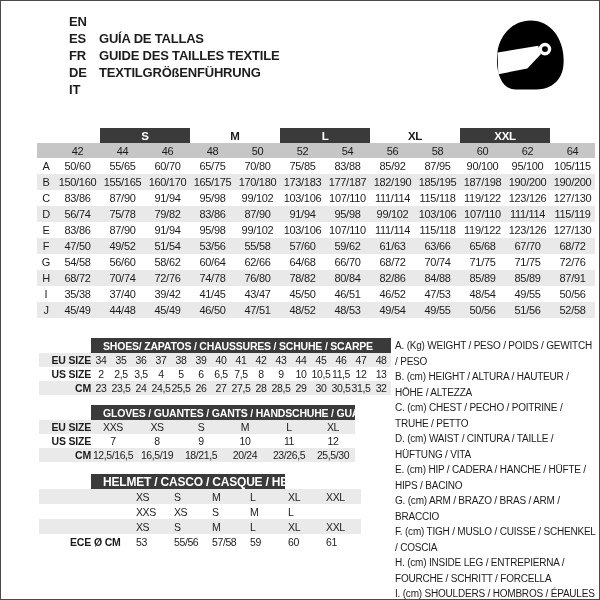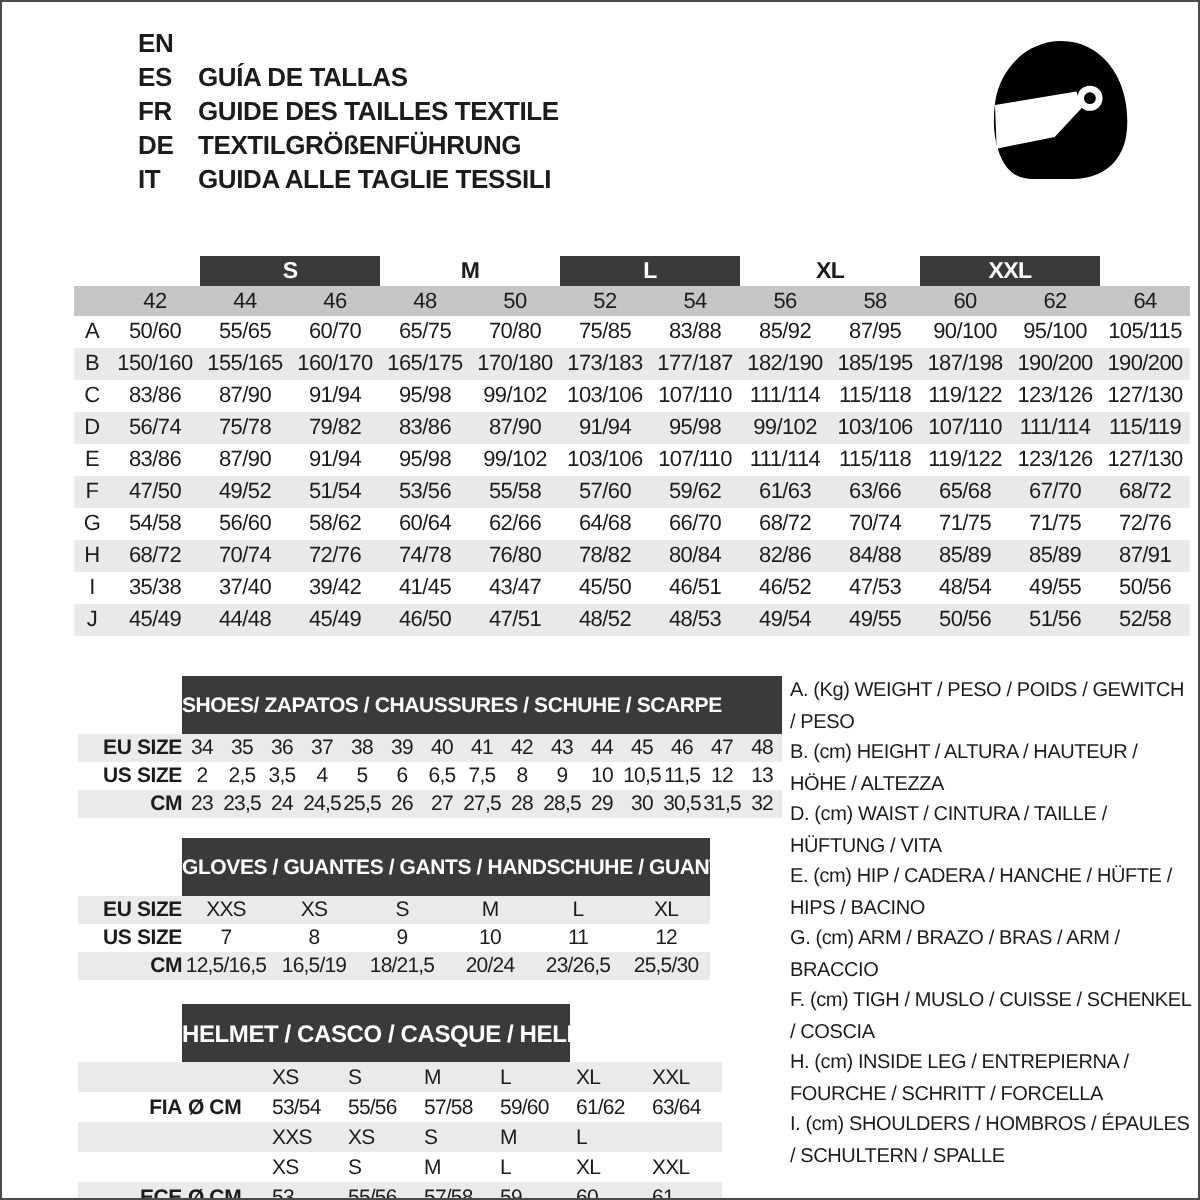--- a/index.html
+++ b/index.html
@@ -23,21 +23,21 @@
   .main thead td.dark{background:#3a3a3a;color:#fff;}
   .main thead tr.szrow td{background:#c6c6c6;height:15px;}
   .main tbody td{height:16px;}
   .main tbody tr:nth-child(even) td{background:#e9e9e9;}
   
   .bottom{display:flex;align-items:flex-start;margin:20px 0 0 38px;}
   .subcol{width:354px;flex:0 0 354px;}
   .legendcol{width:202px;margin-left:2px;}
   .sub td{font-size:10.5px;height:14px;letter-spacing:-0.4px;}
   .sub .bar{background:#3a3a3a;color:#fff;font-weight:bold;text-align:left;
-    padding-left:0;height:29px;font-size:10.5px;letter-spacing:-0.2px;}
+    padding-left:12px;height:15px;font-size:10.5px;letter-spacing:-0.2px;}
   .sub tbody tr:nth-child(odd) td{background:#eaeaea;}
   .sub tbody td:first-child{background:#fff;text-align:right;font-weight:bold;letter-spacing:-0.2px;}
   .shoes{width:352px;}
   .gloves{width:316px;margin-top:10px;}
   .helmet-table{width:322px;margin-top:12px;}
   .helmet-table td{text-align:left;padding-left:3px;}
   .helmet-table .bar{font-size:12px;}
   .helmet-table tbody td:nth-child(2){font-weight:bold;letter-spacing:-0.2px;}
   .helmet-table tbody td{height:15px;}
   
@@ -59,21 +59,20 @@
     <div class="lang-row">
       <span class="lang-code">FR</span>
       <span>GUIDE DES TAILLES TEXTILE</span>
     </div>
     <div class="lang-row">
       <span class="lang-code">DE</span>
       <span>TEXTILGRÖßENFÜHRUNG</span>
     </div>
     <div class="lang-row">
       <span class="lang-code">IT</span>
-      <span>GUIDA ALLE TAGLIE TESSILI</span>
     </div>
   </div>
 
   <svg class="helmet-logo" width="84" height="100" viewBox="0 0 100 100" aria-hidden="true">
     <path fill="#000" d="M52,9 C31,9 15,26 12.5,46 C11,58 12,69 16,78 C19.5,86.5 26,91 34,91 L59,91 C77,91 89.5,80 91,62 C93.5,33 77,9 52,9 Z"></path>
     <path fill="#fff" d="M12.5,47 L61,39 L64,49 L48,66 L13.5,73 Z"></path>
     <circle cx="69" cy="43" r="7.5" fill="#fff"></circle>
     <circle cx="69" cy="43" r="3.5" fill="#000"></circle>
   </svg>
 
@@ -429,30 +428,20 @@
               <td></td>
               <td></td>
               <td>XS</td>
               <td>S</td>
               <td>M</td>
               <td>L</td>
               <td>XL</td>
               <td>XXL</td>
             </tr>
             <tr>
-              <td>FIA</td>
-              <td>Ø CM</td>
-              <td>53/54</td>
-              <td>55/56</td>
-              <td>57/58</td>
-              <td>59/60</td>
-              <td>61/62</td>
-              <td>63/64</td>
-            </tr>
-            <tr>
               <td></td>
               <td></td>
               <td>XXS</td>
               <td>XS</td>
               <td>S</td>
               <td>M</td>
               <td>L</td>
               <td></td>
             </tr>
             <tr>
@@ -476,20 +465,21 @@
               <td>61</td>
             </tr>
           </tbody>
       </table>
 
     </div>
 
     <div class="legendcol">
       <div class="legend-item">A. (Kg) WEIGHT / PESO / POIDS / GEWITCH / PESO</div>
       <div class="legend-item">B. (cm) HEIGHT / ALTURA / HAUTEUR / HÖHE / ALTEZZA</div>
+      <div class="legend-item">C. (cm) CHEST / PECHO / POITRINE / TRUHE / PETTO</div>
       <div class="legend-item">D. (cm) WAIST / CINTURA / TAILLE / HÜFTUNG / VITA</div>
       <div class="legend-item">E. (cm) HIP / CADERA / HANCHE / HÜFTE / HIPS / BACINO</div>
       <div class="legend-item">G. (cm) ARM / BRAZO / BRAS / ARM / BRACCIO</div>
       <div class="legend-item">F. (cm) TIGH / MUSLO / CUISSE / SCHENKEL / COSCIA</div>
       <div class="legend-item">H. (cm) INSIDE LEG / ENTREPIERNA / FOURCHE / SCHRITT / FORCELLA</div>
       <div class="legend-item">I. (cm) SHOULDERS / HOMBROS / ÉPAULES / SCHULTERN / SPALLE</div>
 
     </div>
   </div>
 

